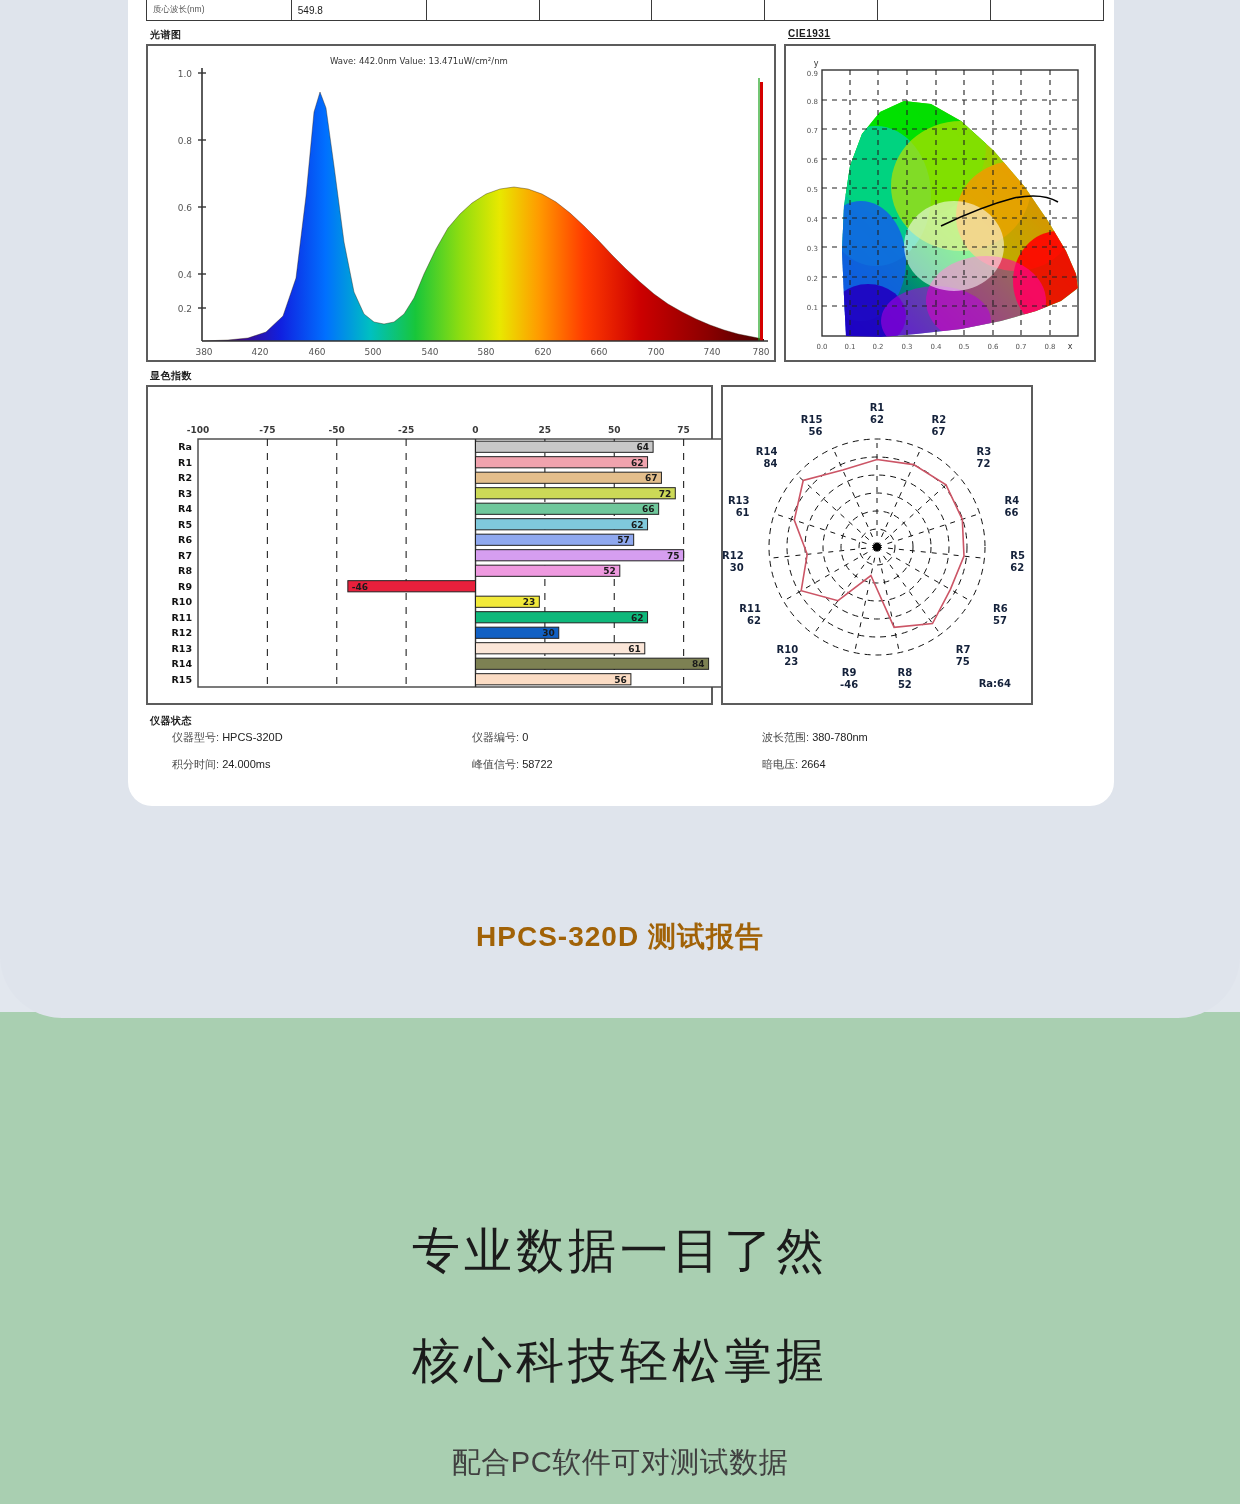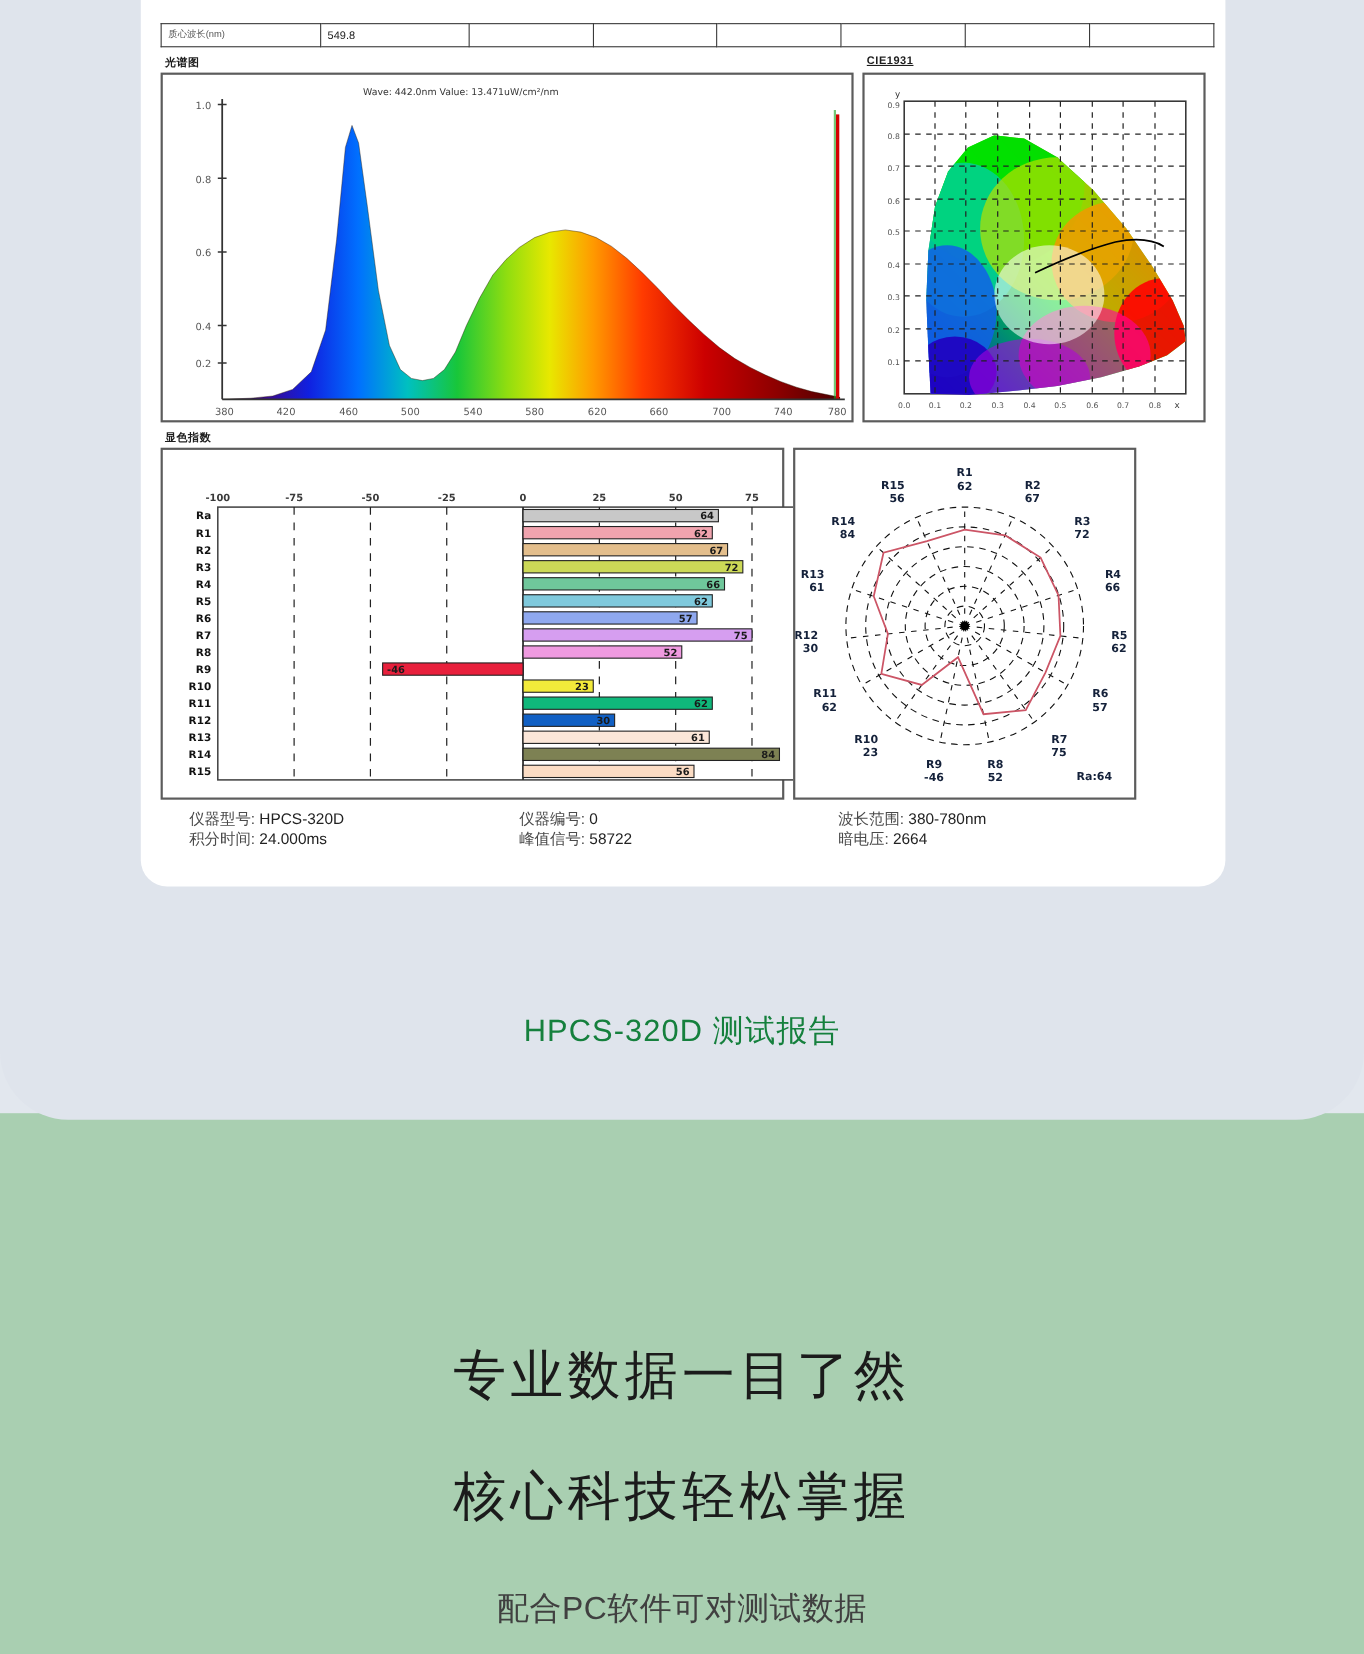--- a/index.html
+++ b/index.html
@@ -98,39 +98,40 @@
   #cri-panel { width: 567px; height: 320px; }
   
   #radar-panel { width: 312px; height: 320px; }
 
   
   #status-block { margin: 9px 0 0 8px; }
   #status-block .sec-title { margin-left: 0; }
   .status-grid {
     display: grid;
     grid-template-columns: 300px 290px 300px;
-    row-gap: 0;
+    row-gap: 12px;
     margin-top: 0;
     margin-left: 22px;
-    font-size: 14px;
+    font-size: 11px;
     color: #3a3a3a;
   }
   .status-item .k { color: #4a4a4a; }
   .status-item .v { color: #222; }
 
   
   #report-caption {
     position: absolute;
     left: 0; top: 918px;
     width: 1240px;
     text-align: center;
     font-size: 28px;
-    color: #15803d;
+    color: #a16207;
     letter-spacing: 1px;
     z-index: 3;
+    font-weight: bold;
   }
 
   
   #headline {
     position: absolute;
     left: 0; top: 1196px;
     width: 1240px;
     text-align: center;
     z-index: 3;
   }
@@ -505,20 +506,21 @@
               <g>
                 <text x="99.49728982784279" y="35.58490867589147" text-anchor="end" class="radar-lbl">R15</text>
                 <text x="99.49728982784279" y="47.58490867589147" text-anchor="end" class="radar-lbl">56</text>
               </g>
               <text x="288" y="300" text-anchor="end" class="radar-lbl">Ra:64</text>
             </svg>
         </div>
       </div>
 
       <div id="status-block">
+        <div class="sec-title">仪器状态</div>
         <div class="status-grid">
           <div class="status-item">
             <span class="k">仪器型号:</span>
             <span class="v">HPCS-320D</span>
           </div>
           <div class="status-item">
             <span class="k">仪器编号:</span>
             <span class="v">0</span>
           </div>
           <div class="status-item">

